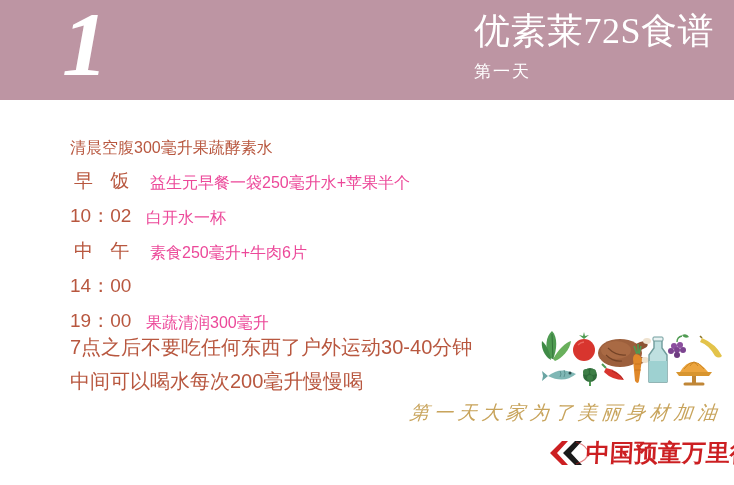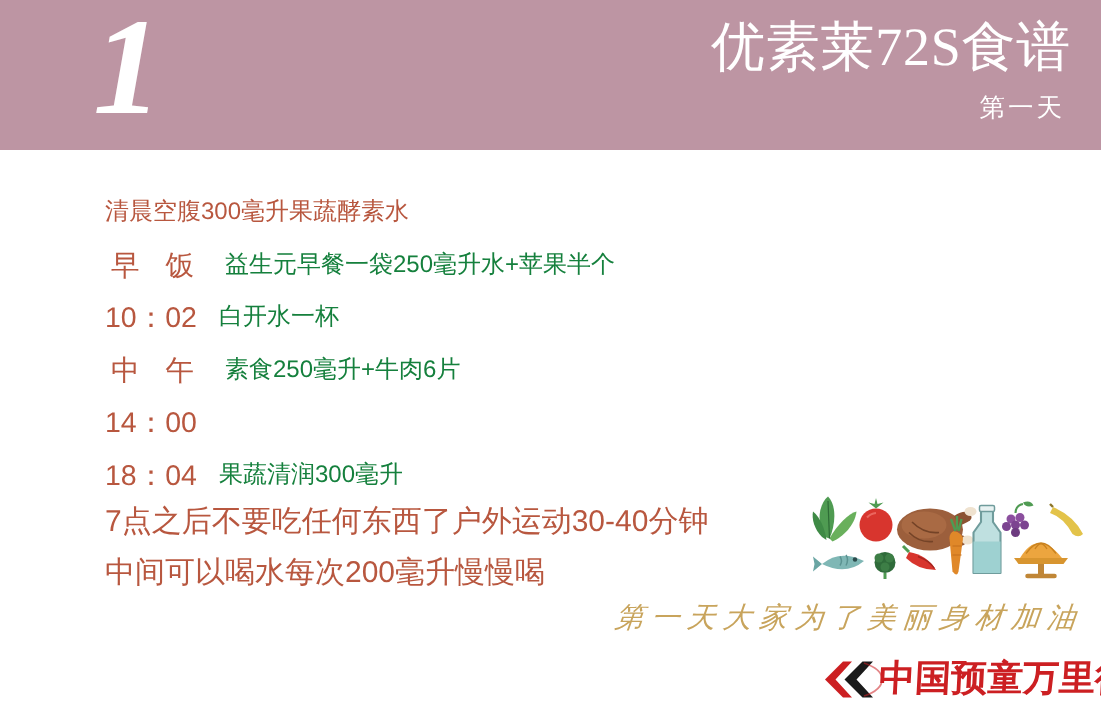--- a/index.html
+++ b/index.html
@@ -39,21 +39,21 @@
     font-size: 92px;
     line-height: 100px;
     color: #ffffff;
     letter-spacing: 0;
     user-select: none;
   }
   .header-titles {
     position: absolute;
     right: 20px;
     top: 8px;
-    text-align: right;
+    text-align: left;
   }
   .header-title {
     font-family: "Liberation Serif", "DejaVu Serif", serif;
     font-size: 36px;
     line-height: 46px;
     color: #ffffff;
     letter-spacing: 0.5px;
     white-space: nowrap;
   }
   .header-subtitle {
@@ -69,38 +69,38 @@
 
   
   .schedule {
     position: absolute;
     left: 70px;
     top: 124px;
     width: 560px;
   }
   .row {
     display: flex;
-    align-items: center;
+    align-items: flex-end;
     height: 35px;
     white-space: nowrap;
   }
   .row-label {
     font-size: 19px;
     color: #b8573f;
     min-width: 62px;
     flex: 0 0 auto;
     letter-spacing: 0;
   }
   .row-label.spaced {
     letter-spacing: 6px;
     padding-left: 4px;
   }
   .row-text {
     font-size: 16px;
-    color: #15803d;
+    color: #ec4899;
     margin-left: 14px;
   }
   .row.full .row-text {
     margin-left: 0;
     color: #b8573f;
   }
   .note-row {
     height: 34px;
     white-space: nowrap;
   }
@@ -197,21 +197,21 @@
     <div class="row">
       <div class="row-label spaced">中  午</div>
       <div class="row-text">素食250毫升+牛肉6片</div>
     </div>
 
     <div class="row">
       <div class="row-label">14：00</div>
     </div>
 
     <div class="row">
-      <div class="row-label">18：04</div>
+      <div class="row-label">19：00</div>
       <div class="row-text">果蔬清润300毫升</div>
     </div>
 
     <div class="note-row">
       <span class="note-text">7点之后不要吃任何东西了户外运动30-40分钟</span>
     </div>
 
     <div class="note-row">
       <span class="note-text">中间可以喝水每次200毫升慢慢喝</span>
     </div>

